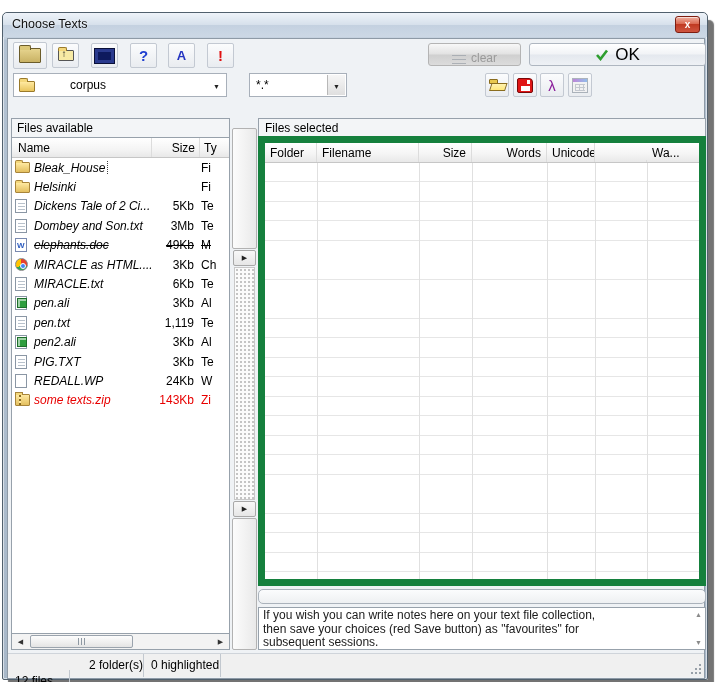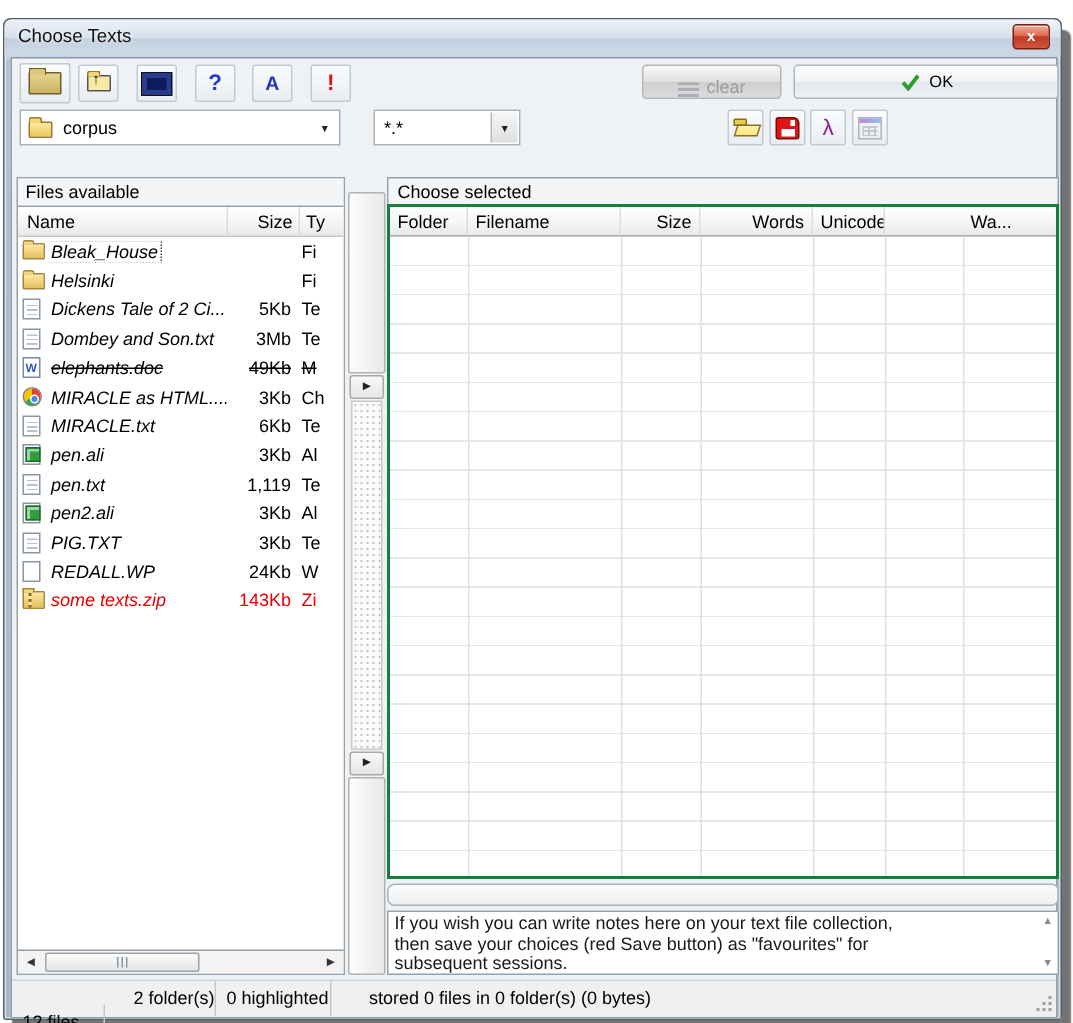--- a/index.html
+++ b/index.html
@@ -35,24 +35,24 @@
   .folder-ico::before { content:""; position:absolute; left:-1px; top:-4px; width:7px; height:3px; background:#f4d87c; border:1px solid #9a7a2a; border-bottom:none; border-radius:2px 2px 0 0; }
   .folder-big { width:22px; height:15px; background:linear-gradient(#e6d48e,#c9b264); border-color:#6b5c2a; }
   .folder-big::before { width:10px; height:4px; background:#dcc878; border-color:#6b5c2a; }
   .folder-up { background:#f7eaa4; border-color:#555; }
   .folder-up .up-arrow { position:absolute; left:3px; top:-2px; font-size:10px; font-weight:bold; color:#111; line-height:10px; }
   .monitor-ico { width:19px; height:14px; background:#0e1a5e; border:3px solid #2a3a8e; outline:1px solid #0a1038; }
 
   .clear-btn { position:absolute; left:420px; top:4px; width:93px; height:23px; border:1px solid #b4b4b4; border-radius:3px;
     background:linear-gradient(#f8f8f8,#e2e2e2 48%,#cfcfcf 52%,#dcdcdc); color:#9a9a9a; display:flex; align-items:flex-end; justify-content:center; gap:5px; cursor:default; }
   .ok-btn { position:absolute; left:521px; top:4px; width:177px; height:23px; border:1px solid #aeb6c0; border-radius:3px;
-    background:linear-gradient(#ffffff,#f1f3f6 48%,#e4e8ee 52%,#eef1f5); display:flex; align-items:center; justify-content:center; gap:6px; cursor:pointer; font-size:11px; }
-
-  
-  .combo { position:absolute; top:34px; height:24px; background:#fff; border:1px solid #a8b0ba; display:flex; align-items:center; cursor:pointer; }
+    background:linear-gradient(#ffffff,#f1f3f6 48%,#e4e8ee 52%,#eef1f5); display:flex; align-items:center; justify-content:center; gap:6px; cursor:pointer; font-size:17px; }
+
+  
+  .combo { position:absolute; top:34px; height:24px; background:#fff; border:1px solid #a8b0ba; display:flex; align-items:center; cursor:pointer;gap:28px; }
   .combo .arr { position:absolute; right:6px; top:9px; font-size:7px; color:#222; }
   .combo-btn { position:absolute; right:1px; top:1px; bottom:1px; width:18px; background:linear-gradient(#f6f6f6,#dfdfdf); border-left:1px solid #b8b8b8; }
   .combo-btn .arr2 { position:absolute; left:5px; top:8px; font-size:7px; color:#222; }
   .mini-btn { position:absolute; top:34px; width:24px; height:24px; background:linear-gradient(#fbfcfd,#e9ecf0); border:1px solid #c3c9d2; border-radius:2px; display:flex; align-items:center; justify-content:center; cursor:pointer; }
 
   .openfolder-ico { position:relative; width:17px; height:12px; }
   .openfolder-ico .back { position:absolute; left:0; top:0; width:9px; height:5px; background:#e8c84e; border:1px solid #8a6d1f; border-radius:1px 1px 0 0; }
   .openfolder-ico .front { position:absolute; left:0; bottom:0; width:16px; height:8px; background:linear-gradient(#fff3b0,#ffe87a); border:1px solid #8a6d1f; transform:skewX(-18deg); transform-origin:bottom left; }
   .save-ico { position:relative; width:16px; height:15px; background:#e01616; border:1px solid #7a0808; border-radius:2px 4px 2px 2px; }
   .save-ico::before { content:""; position:absolute; left:3px; bottom:1px; width:9px; height:5px; background:#fff; }
@@ -113,21 +113,21 @@
   .sp-bottom { top:390px; height:132px; }
   .sp-btn { position:absolute; left:1px; width:23px; height:16px; background:linear-gradient(#f8f8f8,#e6e6e6); border:1px solid #a8a8a8; border-radius:2px;
     color:#222; font-size:7px; text-align:center; line-height:14px; cursor:pointer; }
   .sp-btn1 { top:122px; } .sp-btn2 { top:373px; }
   .sp-dots { position:absolute; left:2px; top:139px; width:21px; height:233px; background-color:#fbfbfb;
     background-image:radial-gradient(#c4c4c4 0.9px, transparent 1px); background-size:4px 4px; border:1px solid #c8c8c8; cursor:col-resize; }
 
   
   .right-panel { position:absolute; left:250px; top:79px; width:448px; height:532px; display:flex; flex-direction:column; }
   .rp-label { height:18px; line-height:18px; padding-left:6px; border:1px solid #97a1ab; border-bottom:none; background:#f3f5f7; }
-  .sel-table { position:relative; flex:1; border:2px solid #15803d; background:#701a75; overflow:hidden; }
+  .sel-table { position:relative; flex:1; border:7px solid #15803d; background:#7f1d1d; overflow:hidden; }
   .sel-header { display:flex; height:20px; background:linear-gradient(#ffffff,#f4f4f4 60%,#e8e8e8); border-bottom:1px solid #c6c6c6; }
   .sel-header .hc { line-height:20px; padding:0 5px; border-right:1px solid #dcdcdc; overflow:hidden; white-space:nowrap; }
   .hc.c0{width:52px;} .hc.c1{width:102px;} .hc.c2{width:53px;text-align:right;} .hc.c3{width:75px;text-align:right;} .hc.c4{width:48px;} .hc.c5{width:52px;margin-top:17px;} .hc.c6{flex:1;border-right:none;}
   .sel-grid { position:absolute; left:0; top:20px; right:0; bottom:0;
     background-image:repeating-linear-gradient(#ffffff 0 18.5px, #e6e6e6 18.5px 19.5px); }
   .vline { position:absolute; top:20px; bottom:0; width:1px; background:#e0e0e0; }
 
   .mini-textbox { margin-top:3px; height:15px; border:1px solid #aab2bb; border-radius:5px; background:linear-gradient(#fbfcfd,#eef0f2); flex:none; }
   .notes-box { margin-top:3px; height:43px; border:1px solid #97a1ab; background:#fff; flex:none; position:relative; padding:1px 16px 1px 4px; overflow:hidden; }
   .notes-text { white-space:pre-line; line-height:13.5px; color:#1a1a1a; }
@@ -345,21 +345,21 @@
 
       <div class="splitter">
         <div class="sp-smooth sp-top"></div>
         <div class="sp-btn sp-btn1"><span>▶</span></div>
         <div class="sp-dots"></div>
         <div class="sp-btn sp-btn2"><span>▶</span></div>
         <div class="sp-smooth sp-bottom"></div>
       </div>
 
       <div class="right-panel">
-        <div class="rp-label">Choose selected</div>
+        <div class="rp-label">Files selected</div>
         <div class="sel-table">
           <div class="sel-header" id="fs-header">
               <span class="hc c0">Folder</span>
               <span class="hc c1">Filename</span>
               <span class="hc c2">Size</span>
               <span class="hc c3">Words</span>
               <span class="hc c4">Unicode</span>
               <span class="hc c5">Date</span>
               <span class="hc c6">Wa...</span>
             </div>
@@ -378,19 +378,18 @@
 subsequent sessions.</div>
           <span class="nb-arrow nb-up">▲</span>
           <span class="nb-arrow nb-down">▼</span>
         </div>
       </div>
 
       <div class="statusbar">
         <span class="sb-seg sb-1">12 files</span>
         <span class="sb-seg sb-2">2 folder(s)</span>
         <span class="sb-seg sb-3">0 highlighted</span>
-        <span class="sb-seg sb-4">stored 0 files in 0 folder(s) (0 bytes)</span>
         <span class="sb-grip"></span>
       </div>
 
     </div>
   </div>
 </div>
 
 </body></html>

